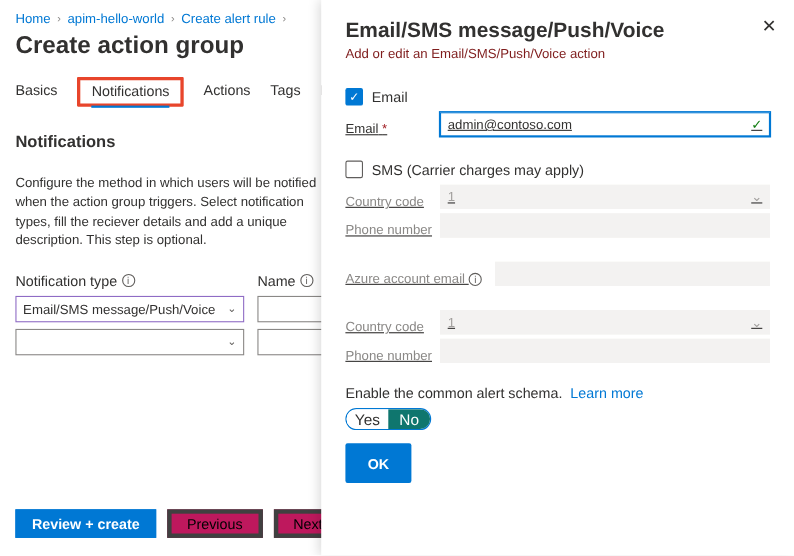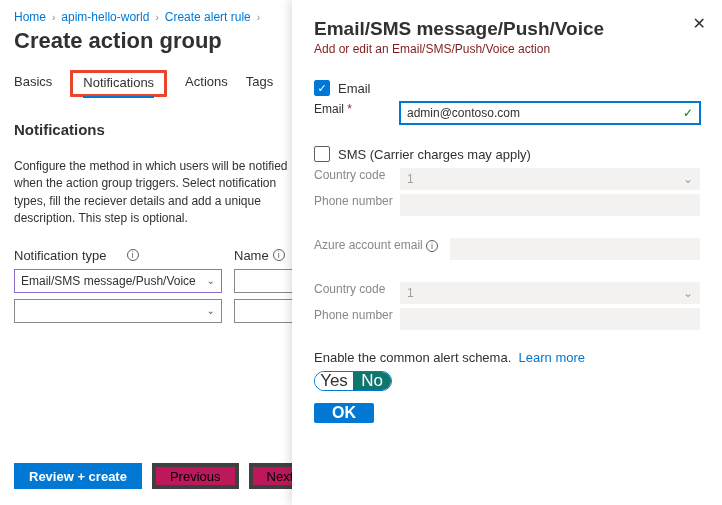--- a/index.html
+++ b/index.html
@@ -15,21 +15,21 @@
 
   .tabs { display: flex; gap: 18px; border-bottom: none; margin-bottom: 24px; font-size: 13px; }
   .tab { padding: 4px 0 6px 0; color: #323130; cursor: pointer; }
   .tab.active { border-bottom: 2px solid #0078d4; color: #323130; }
   .tab-highlight { border: 3px solid #e8452b; padding: 2px 10px 4px 10px; border-radius: 1px; }
 
   h2 { font-size: 15px; font-weight: 600; margin: 0 0 6px 0; }
   .help { font-size: 12px; color: #323130; line-height: 1.45; margin-bottom: 20px; max-width: 280px; margin-top: 20px; }
 
   .grid-head { display: flex; gap: 12px; margin-bottom: 6px; font-size: 13px; }
-  .col-type { width: 208px; display:flex; align-items:center; gap:20px; }
+  .col-type { width: 208px; display:flex; align-items:center; gap:4px; }
   .col-name { width: 60px; display:flex; align-items:center; gap:4px; }
 
   .grid-row { display: flex; gap: 12px; margin-bottom: 6px; }
   .select { width: 208px; height: 24px; border: 1px solid #8a8886; background: #fff; display: flex; align-items: center; justify-content: space-between; padding: 0 6px; font-size: 12px; }
   .select.hl { border: 1px solid #8f6cc5; }
   .select .chev { font-size: 10px; color: #605e5c; }
   .txt { width: 70px; height: 24px; border: 1px solid #8a8886; }
 
   .info-icon { display:inline-block; width:12px; height:12px; border:1px solid #605e5c; border-radius:50%; font-size:9px; line-height:11px; text-align:center; color:#605e5c; }
 
@@ -40,39 +40,39 @@
   
   .panel { position: absolute; top: 0; right: 0; width: 430px; height: 505px; background: #fff; box-shadow: -2px 0 10px rgba(0,0,0,.15); padding: 18px 22px 0 22px; overflow: hidden; }
   .panel-close { position: absolute; top: 14px; right: 16px; font-size: 16px; color: #323130; cursor: pointer; }
   .panel h1 { font-size: 19px; font-weight: 600; margin: 0 0 2px 0; }
   .panel .sub { font-size: 12px; color: #7f1d1d; margin-bottom: 24px; }
 
   .chk-row { display: flex; align-items: center; gap: 8px; margin-bottom: 6px; font-size: 13px; }
   .chk { width: 16px; height: 16px; border: 1px solid #605e5c; border-radius: 2px; display:flex; align-items:center; justify-content:center; font-size:11px; color:#fff; }
   .chk.on { background: #0078d4; border-color: #0078d4; }
 
-  .field-row { display: flex; align-items: flex-start; gap: 6px; margin-bottom: 4px; font-size: 12px; }
+  .field-row { display: flex; align-items: flex-end; gap: 6px; margin-bottom: 4px; font-size: 12px; text-decoration: underline; }
   .field-label { width: 80px; color: #8a8886; }
   .field-label.req { color: #323130; }
   .req-star { color: #a4262c; }
   .field-input { flex: 1; height: 22px; border: 1px solid #8a8886; padding: 0 6px; font-size: 12px; display:flex; align-items:center; justify-content:space-between; }
   .field-input.focus { border: 1px solid #0078d4; box-shadow: 0 0 0 1px #0078d4; }
   .field-input.disabled { background: #f3f2f1; color: #a19f9d; border: 1px solid #f3f2f1; }
   .check-g { color: #107c10; font-size: 12px; }
 
   .section { margin-top: 22px; }
 
   .schema { margin-top: 20px; font-size: 13px; }
-  .toggle { margin-top: 6px; width: 78px; height: 20px; border: 1px solid #0078d4; border-radius: 10px; display: flex; overflow: hidden; font-size: 17px; text-align: right; }
+  .toggle { margin-top: 6px; width: 78px; height: 20px; border: 1px solid #0078d4; border-radius: 10px; display: flex; overflow: hidden; font-size: 14px; text-align: right; }
   .toggle span { flex:1; display:flex; align-items:center; justify-content:center; }
   .toggle .on { background:#fff; color:#323130; }
   .toggle .off { background:#0f766e; color:#fff; }
 
   .ok-row { margin-top: 12px; }
-  .ok-btn { background:#0078d4; color:#fff; border:none; height:20px; width:60px; border-radius:2px; font-size:16px; font-weight:600; }
+  .ok-btn { background:#0078d4; color:#fff; border:none; height:36px; width:60px; border-radius:2px; font-size:13px; font-weight:600; }
 </style>
 </head>
 <body>
 
 <div class="page">
   <div class="breadcrumb">
     <a>Home</a>
     <span class="chev">›</span>
     <a>apim-hello-world</a>
     <span class="chev">›</span>

